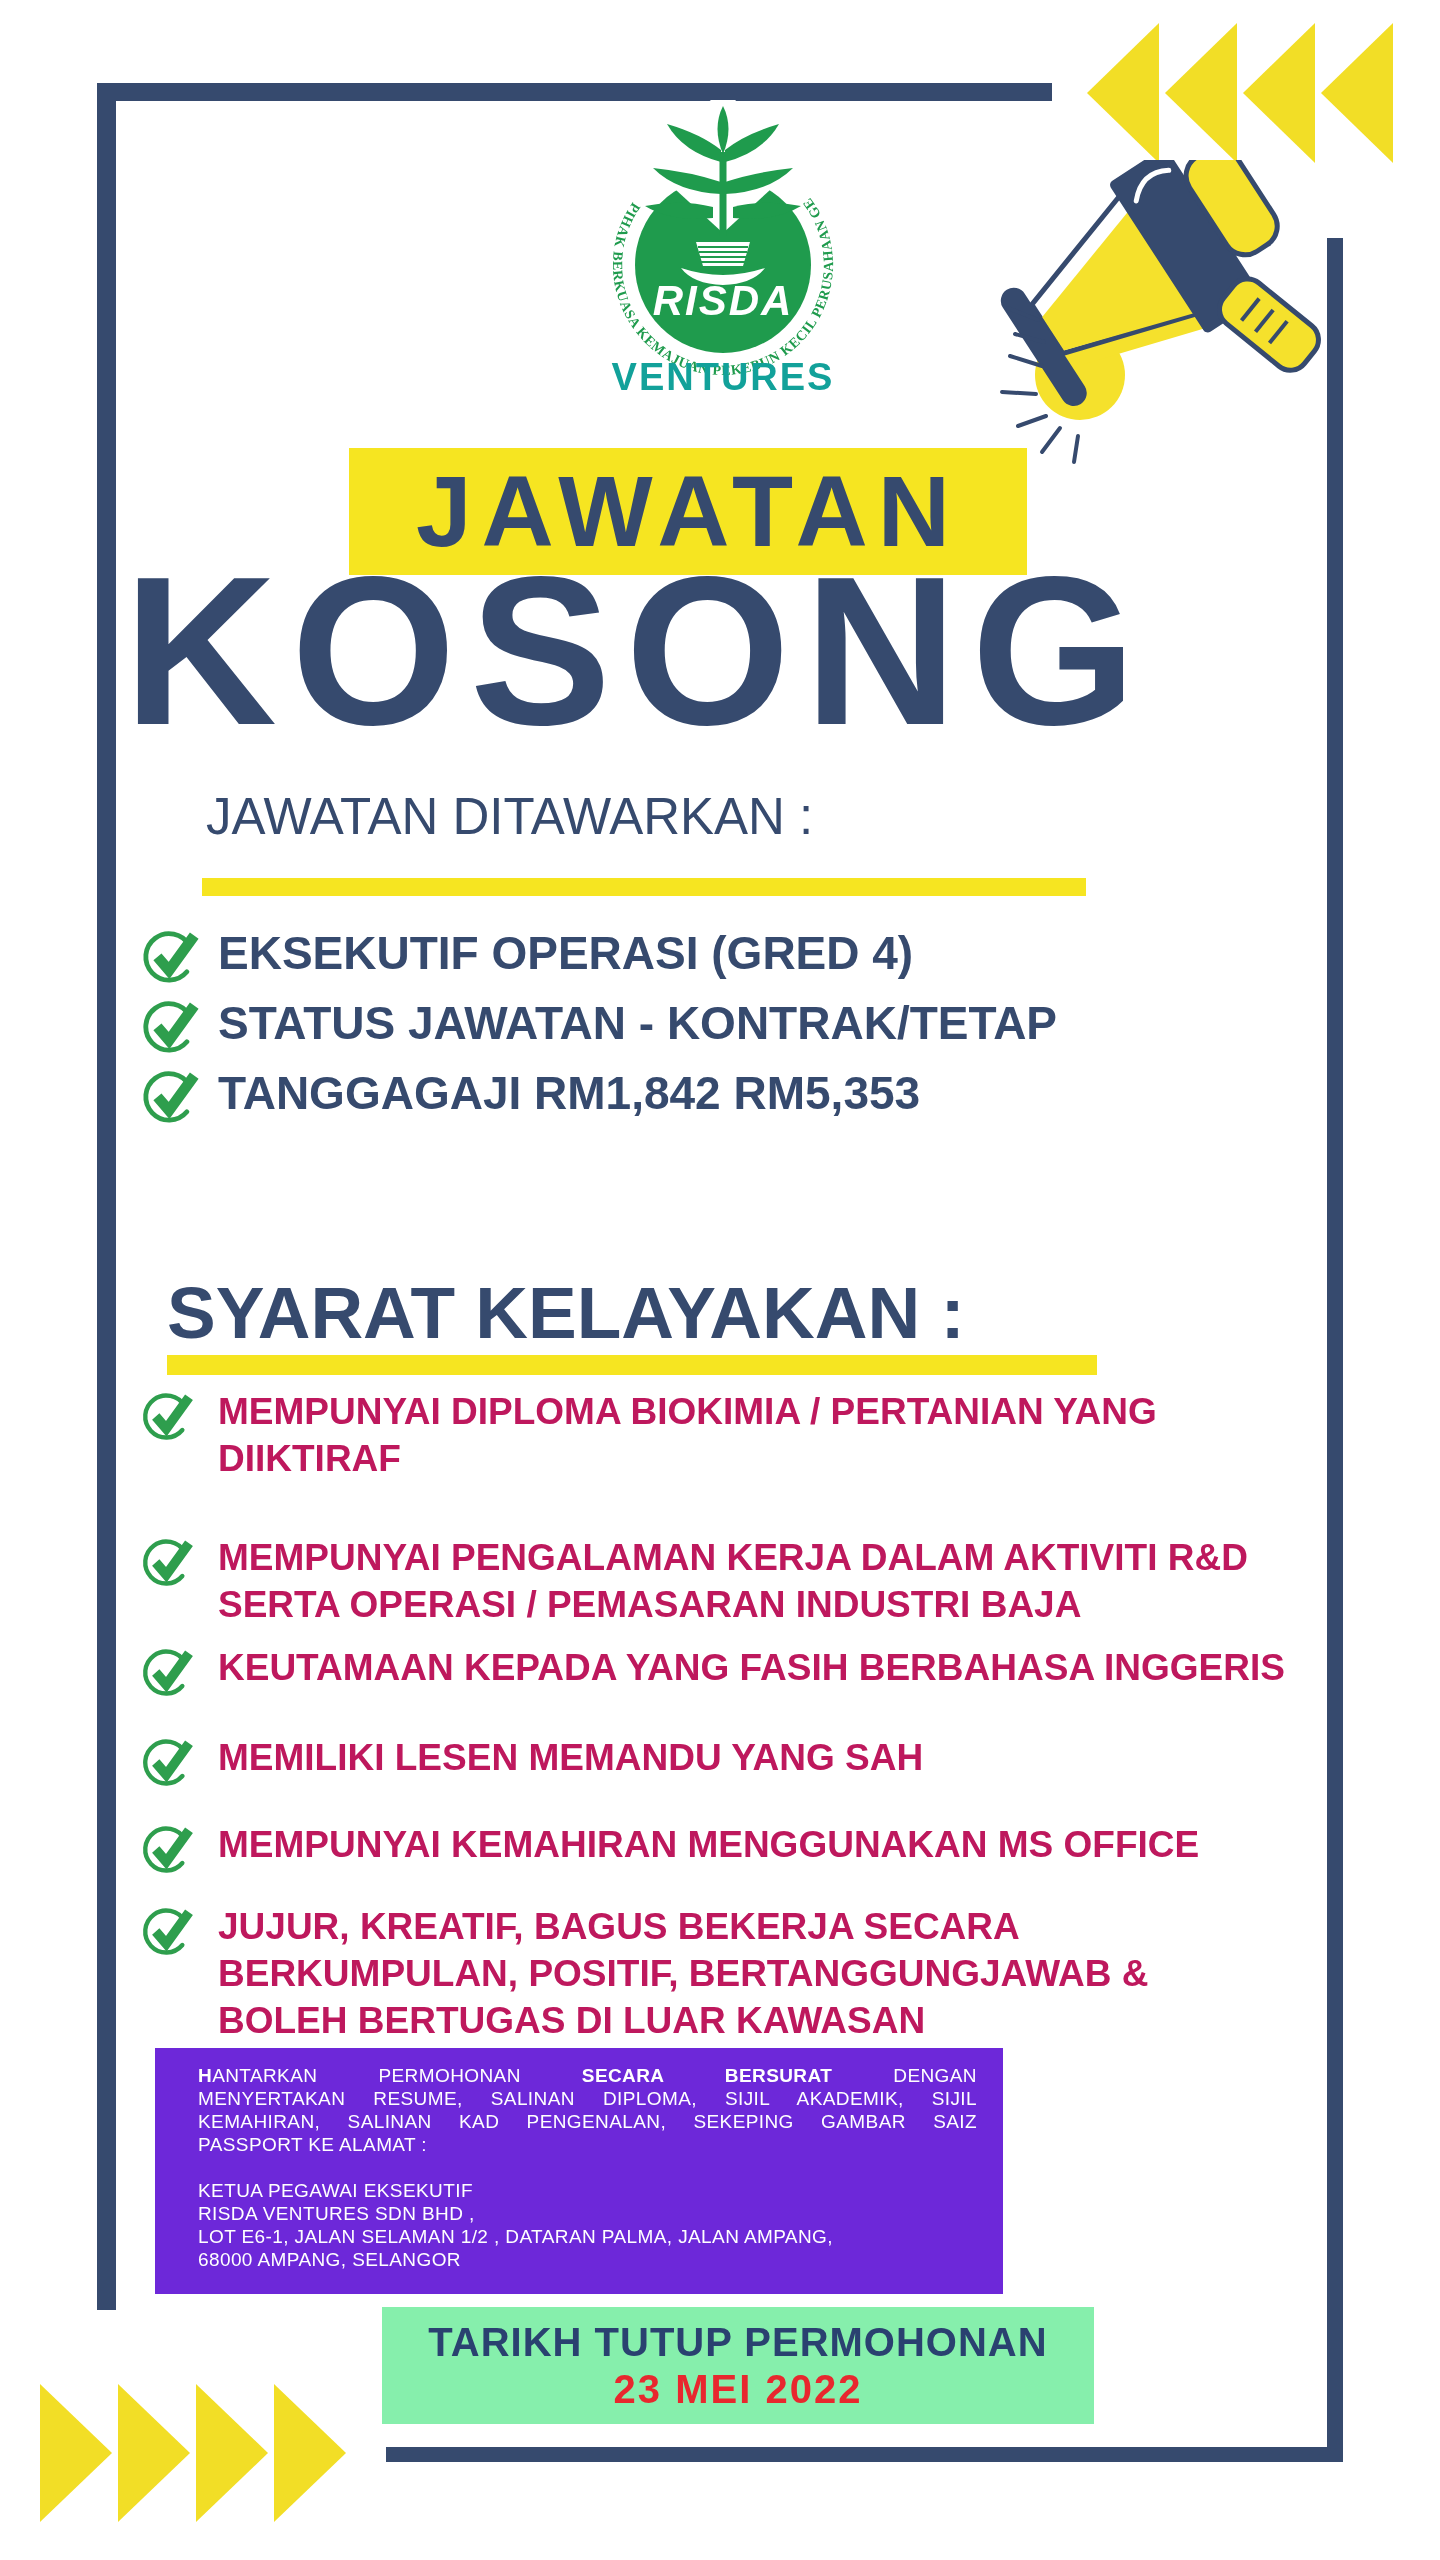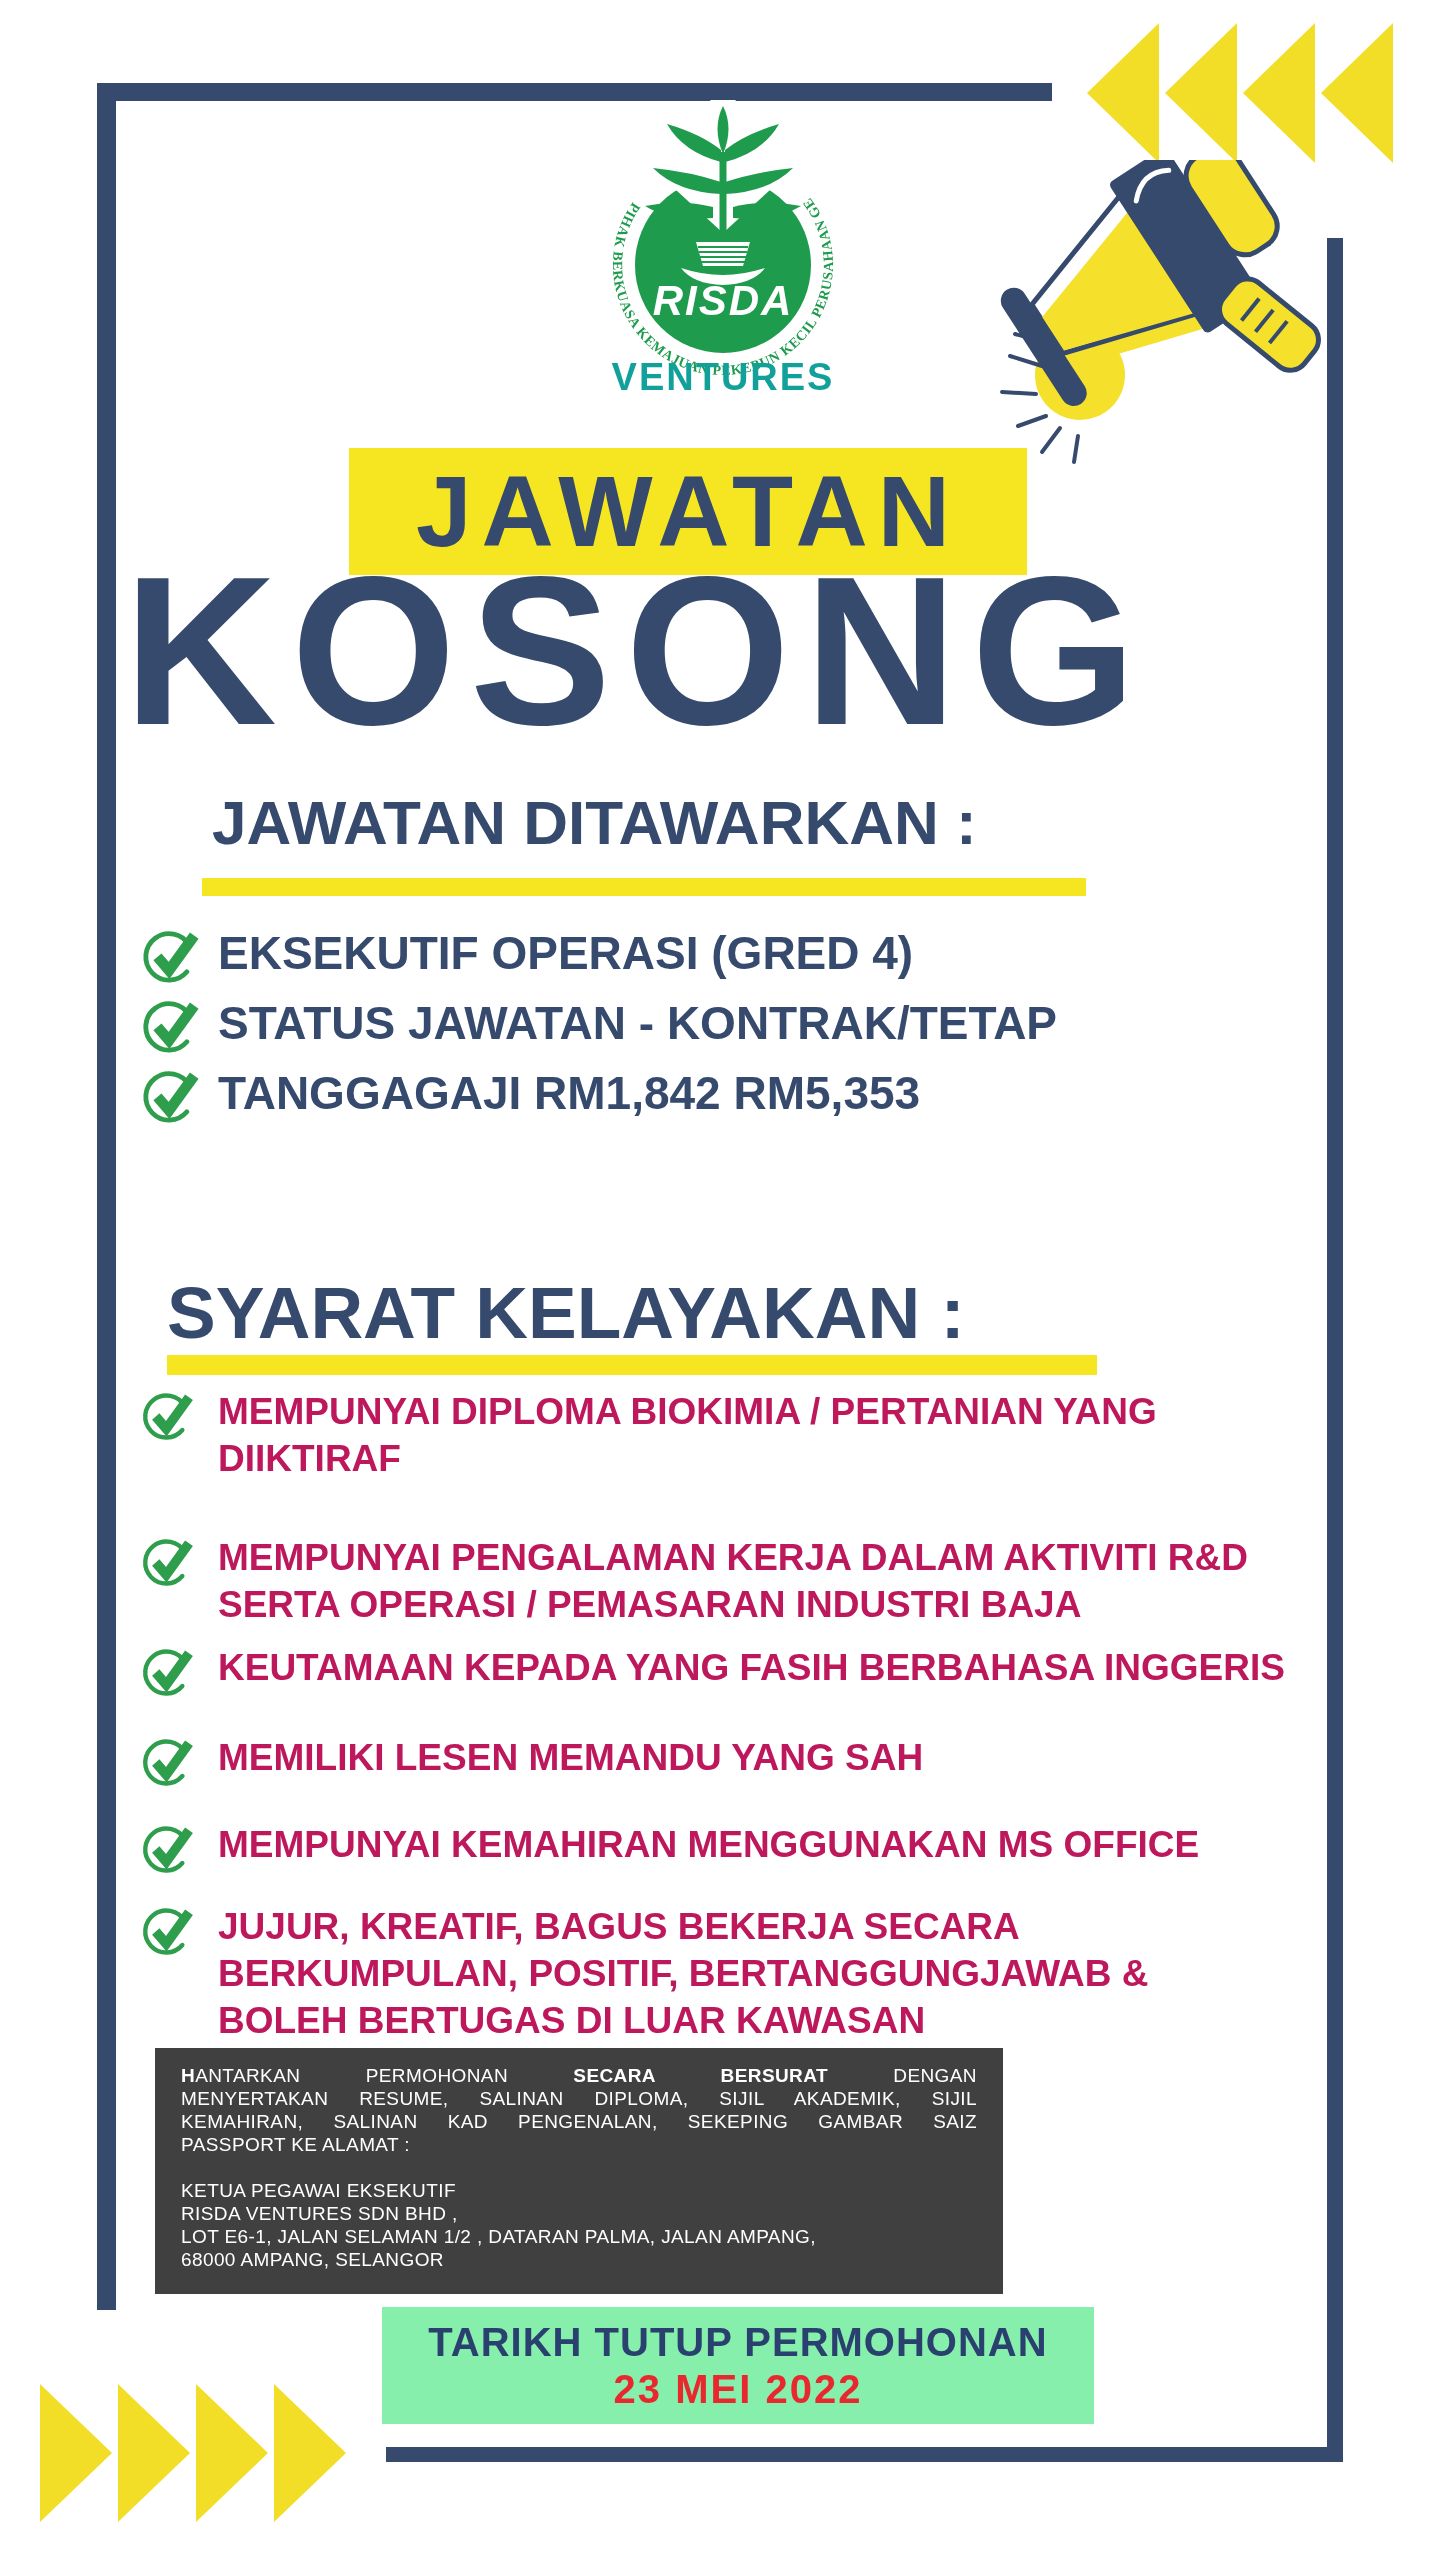--- a/index.html
+++ b/index.html
@@ -19,34 +19,34 @@
   .badge{
     position:absolute;left:349px;top:448px;width:678px;height:127px;
     background:#F6E521;display:flex;align-items:center;justify-content:center;
   }
   .badge span{font-size:100px;font-weight:bold;letter-spacing:10px;color:#364A6E;}
   .kosong{
     position:absolute;left:0;top:545px;width:1274px;text-align:center;
     font-size:212px;line-height:212px;font-weight:bold;letter-spacing:14px;color:#364A6E;
   }
   
-  .h1{position:absolute;left:212px;top:787px;font-size:62px;font-weight:bold;letter-spacing:0px;}
+  .h1{position:absolute;left:206px;top:787px;font-size:51px;font-weight:normal;letter-spacing:0px;}
   .h2{position:absolute;left:167px;top:1271px;font-size:73px;font-weight:bold;}
   .rule{position:absolute;background:#F6E521;}
   .rule1{left:202px;top:878px;width:884px;height:18px;}
   .rule2{left:167px;top:1355px;width:930px;height:20px;}
   
   .check-icon{position:absolute;width:62px;height:62px;}
   .check-icon.small{width:56px;height:56px;}
   .li1{position:absolute;left:218px;width:1100px;font-size:46px;line-height:62px;font-weight:bold;color:#364A6E;}
   .li2{position:absolute;left:218px;width:1130px;font-size:37px;line-height:47px;font-weight:bold;color:#be185d;white-space:pre-line;}
   
   .apply-box{
-    position:absolute;left:155px;top:2048px;width:848px;height:246px;background:#404040;
-    color:#ffffff;box-sizing:border-box;padding:16px 26px 0 26px;font-size:19px;line-height:23px;
+    position:absolute;left:155px;top:2048px;width:848px;height:246px;background:#6d28d9;
+    color:#ffffff;box-sizing:border-box;padding:16px 26px 0 43px;font-size:19px;line-height:23px;
     letter-spacing:0.4px;
   }
   .jl{text-align:justify;text-align-last:justify;}
   .jl-last{text-align:left;}
   .addr{margin-top:23px;}
   .addr div{line-height:23px;}
   
   .deadline{
     position:absolute;left:382px;top:2307px;width:712px;height:117px;background:#86efac;
     display:flex;flex-direction:column;align-items:center;justify-content:center;gap:2px;

